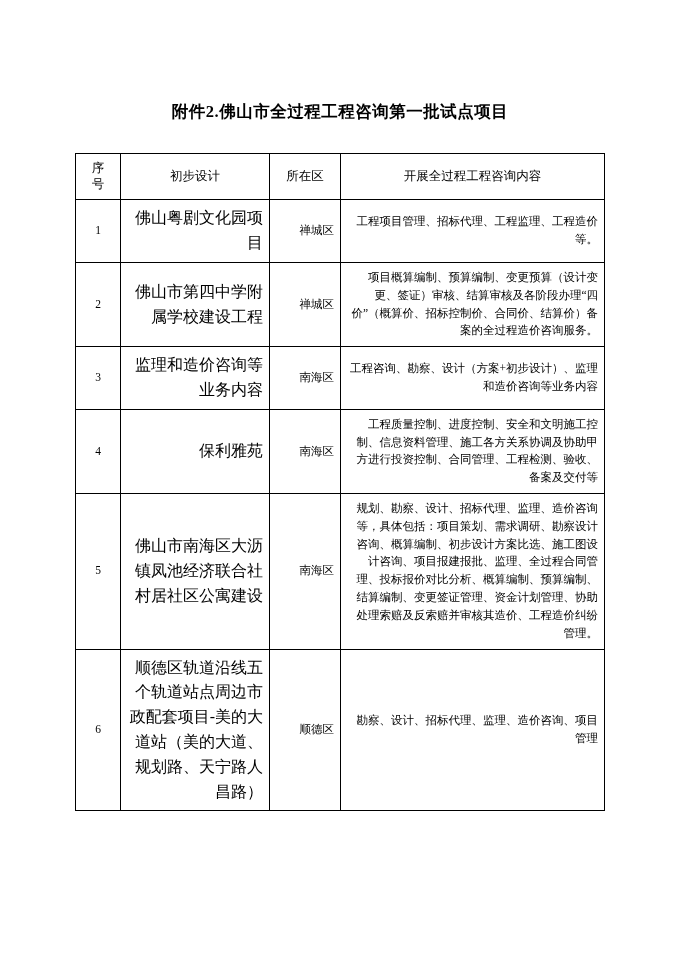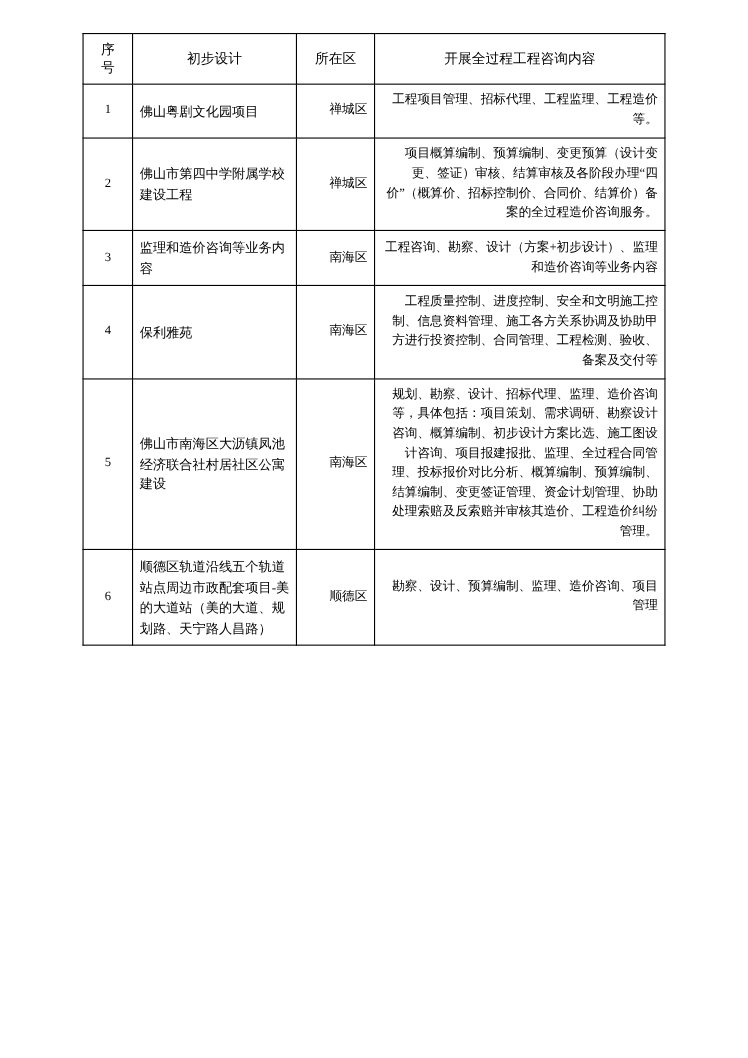--- a/index.html
+++ b/index.html
@@ -58,40 +58,41 @@
   th.col-seq { width: 36px; }
   th.col-name { width: 140px; }
   th.col-area { width: 62px; font-family: Liberation Serif, serif; }
   th.col-content { width: auto; }
 
   td.c-seq {
     text-align: center;
     font-size: 11.5px;
   }
   td.c-name {
-    text-align: left;
-    font-size: 12px;
+    text-align: right;
+    font-size: 16px;
   }
   td.c-area {
     text-align: right;
     font-size: 11.5px;
   }
   td.c-content {
     text-align: right;
     font-size: 11.5px;
   }
   .hdr-seq-inner {
     line-height: 1.25;
   }
 </style>
 </head>
 <body>
 
 <div class="page">
 
+  <div class="doc-title">附件2.佛山市全过程工程咨询第一批试点项目</div>
 
   <div class="table-wrap">
     <table class="main">
       <thead>
         <tr>
           <th class="col-seq">
             <div class="hdr-seq-inner">序</div>
             <div class="hdr-seq-inner">号</div>
           </th>
           <th class="col-name">初步设计</th>
@@ -127,19 +128,19 @@
         <tr>
           <td class="c-seq">5</td>
           <td class="c-name">佛山市南海区大沥镇凤池经济联合社村居社区公寓建设</td>
           <td class="c-area">南海区</td>
           <td class="c-content">规划、勘察、设计、招标代理、监理、造价咨询等，具体包括：项目策划、需求调研、勘察设计咨询、概算编制、初步设计方案比选、施工图设计咨询、项目报建报批、监理、全过程合同管理、投标报价对比分析、概算编制、预算编制、结算编制、变更签证管理、资金计划管理、协助处理索赔及反索赔并审核其造价、工程造价纠纷管理。</td>
         </tr>
         <tr>
           <td class="c-seq">6</td>
           <td class="c-name">顺德区轨道沿线五个轨道站点周边市政配套项目-美的大道站（美的大道、规划路、天宁路人昌路）</td>
           <td class="c-area">顺德区</td>
-          <td class="c-content">勘察、设计、预算编制、监理、造价咨询、项目管理</td>
+          <td class="c-content">勘察、设计、招标代理、监理、造价咨询、项目管理</td>
         </tr>
       </tbody>
     </table>
   </div>
 
 </div>
 
 </body></html>

